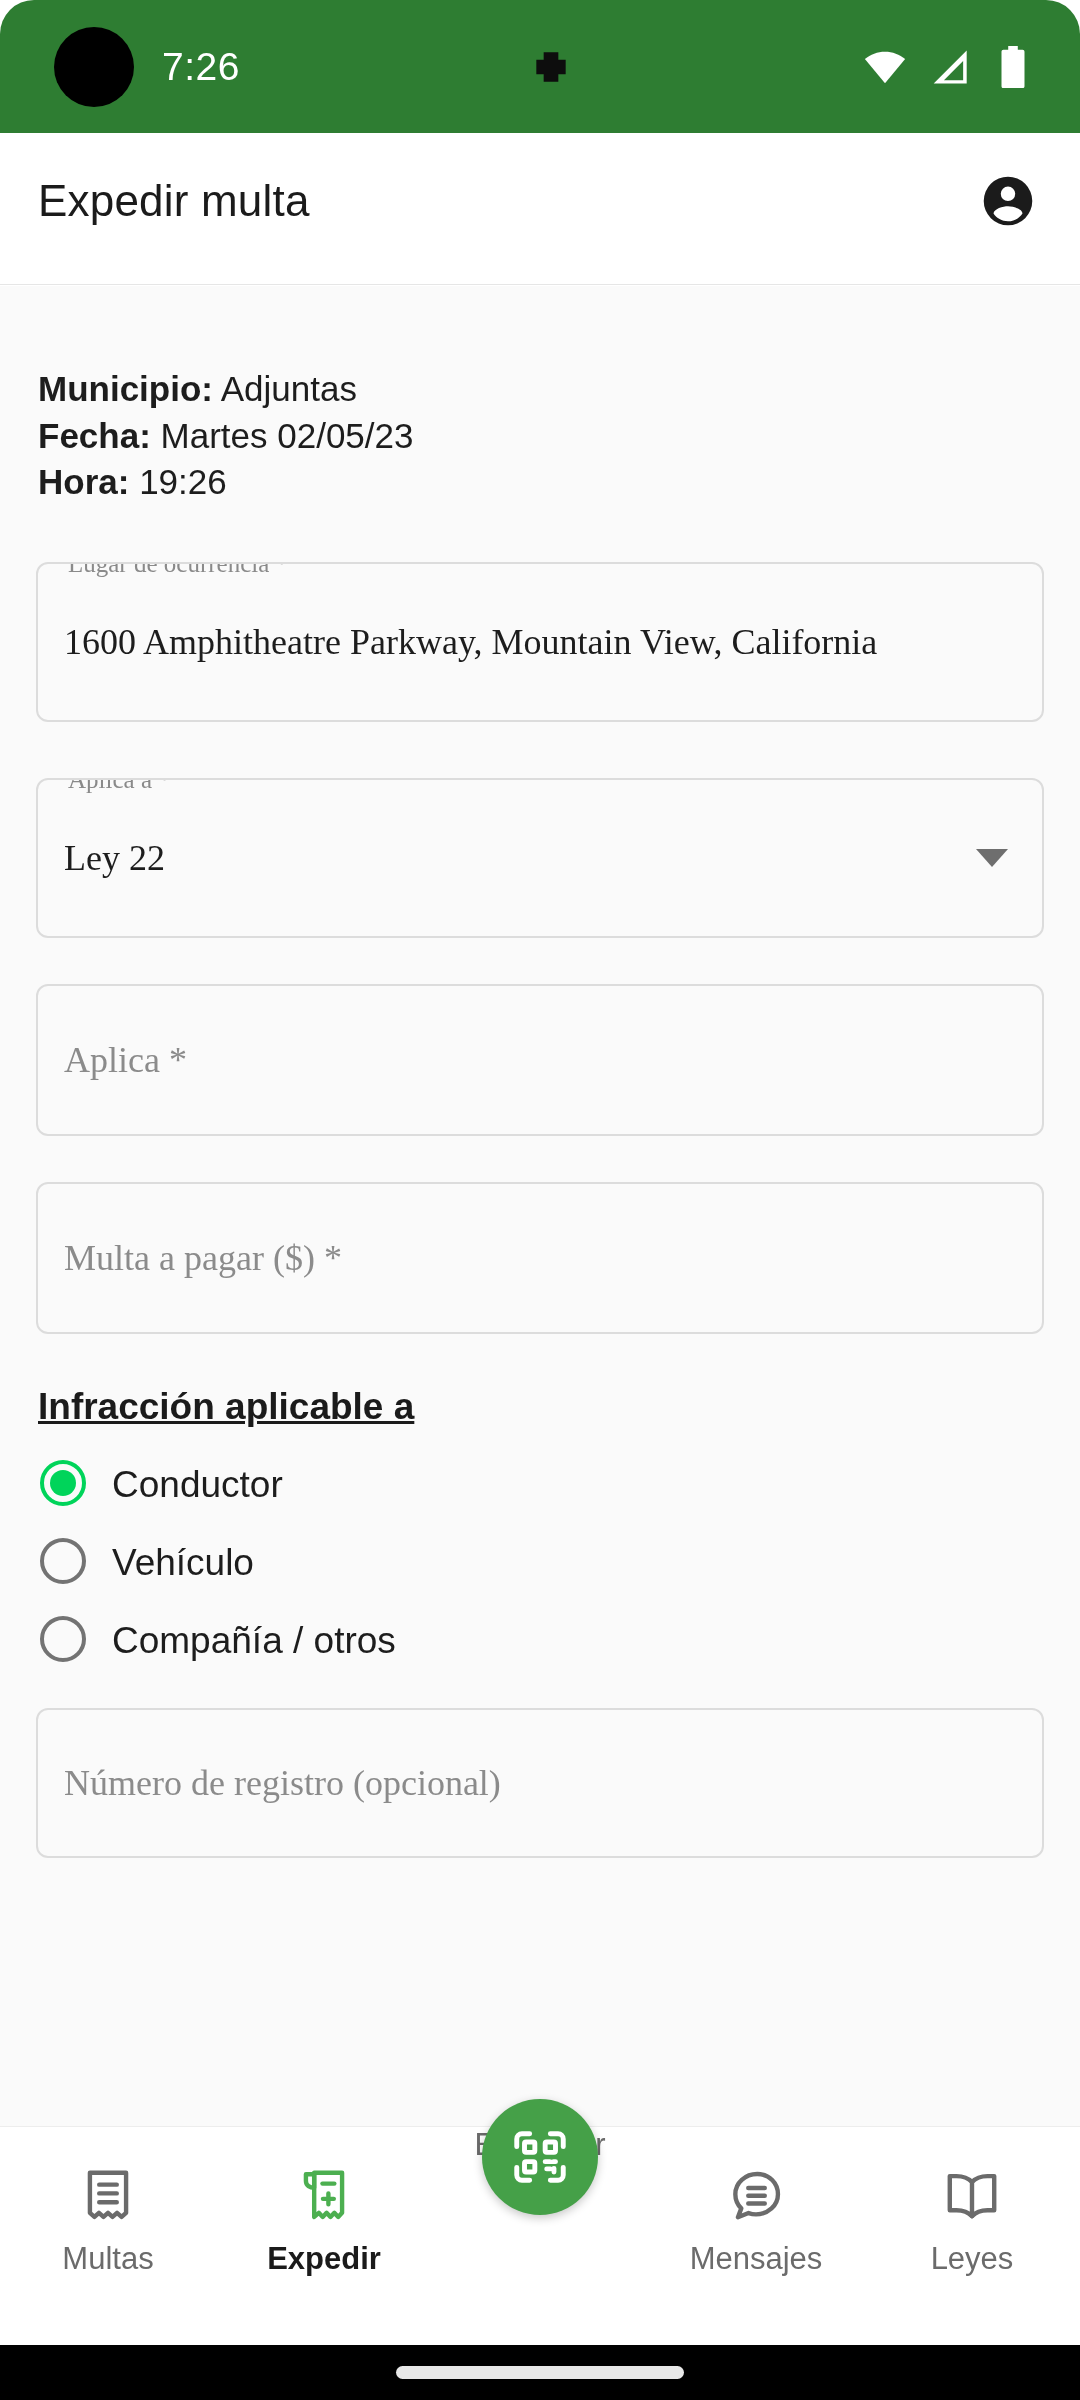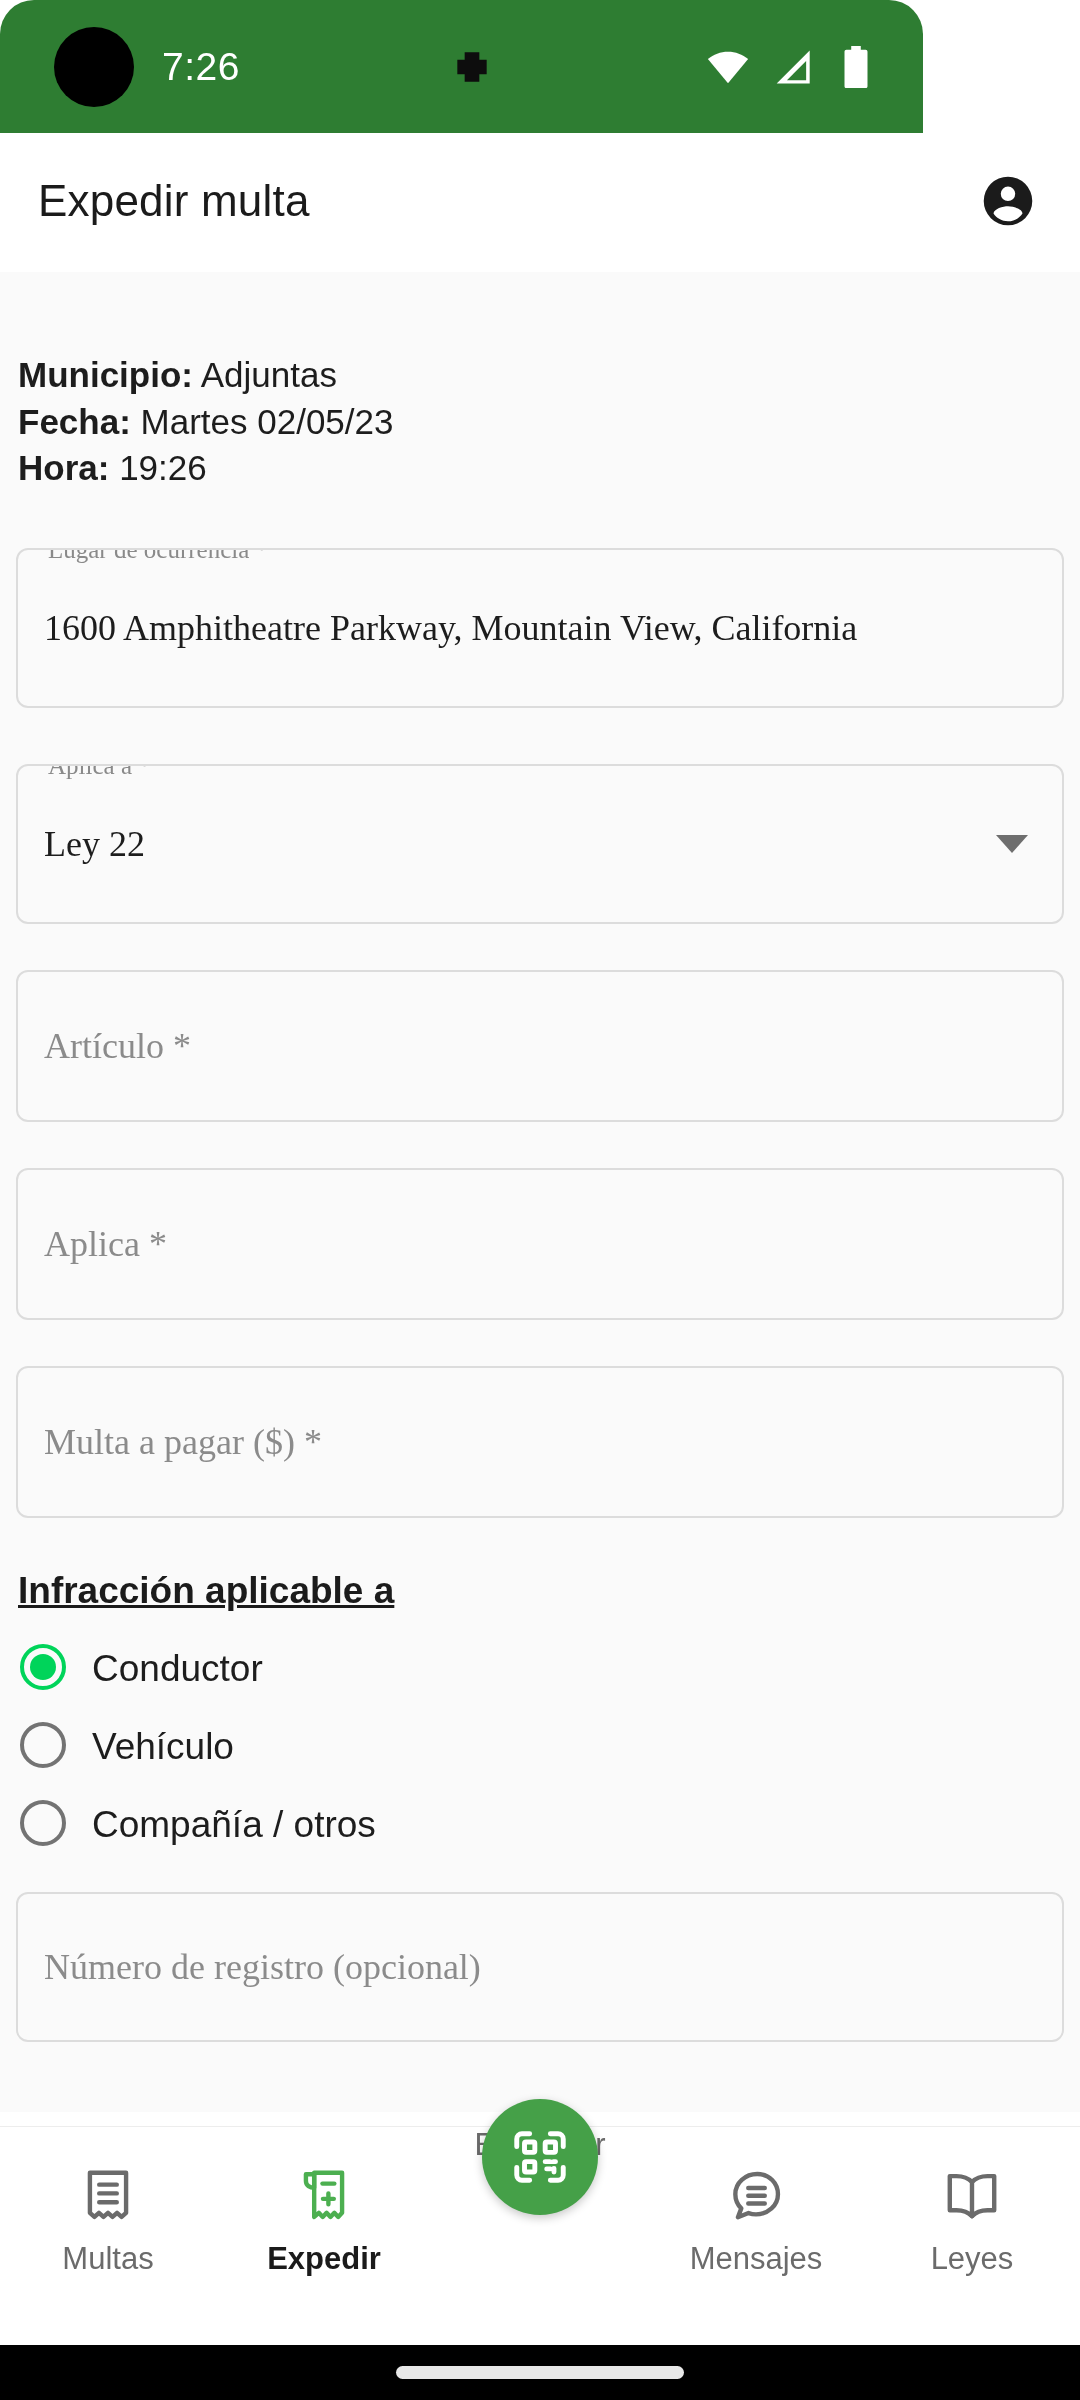--- a/index.html
+++ b/index.html
@@ -6,21 +6,21 @@
   html,body { width:1080px; height:2400px; }
   body {
     font-family: "Liberation Sans", sans-serif;
     background:#ffffff;
     overflow:hidden;
     position:relative;
   }
 
   
   .statusbar{
-    position:absolute; top:0; left:0; width:923px; height:133px;
+    position:absolute; top:0; left:0; width:1080px; height:133px;
     background:#2e7d32;
     display:flex; align-items:center;
     padding:0 36px;
     border-top-left-radius:34px; border-top-right-radius:34px;
     overflow:hidden;
   }
   .cam-cutout{
     width:80px; height:80px; border-radius:50%;
     background:#000; flex:0 0 auto; margin-left:18px;
   }
@@ -43,23 +43,23 @@
     padding:0 40px 15px 38px;
     border-bottom:1px solid #e6e6e6;
   }
   .appbar-title{
     font-size:44px; color:#1b1b1b; font-weight:400; letter-spacing:.2px;
   }
   .account-btn{ width:64px; height:64px; display:flex; align-items:center; justify-content:center; }
 
   
   .content{
-    position:absolute; top:272px; left:0; width:1080px; height:1840px;
+    position:absolute; top:286px; left:0; width:1080px; height:1840px;
     background:#fafafa;
-    padding:0 16px;
+    padding:0 36px;
     overflow:hidden;
   }
 
   .info{ padding-top:80px; }
   .info-line{
     font-size:35px; color:#1d1d1d; line-height:1.33;
     padding-left:2px; white-space:nowrap;
   }
   .info-line b{ font-weight:700; }
 
@@ -218,23 +218,20 @@
     <span class="legend">Lugar de ocurrencia *</span>
     <span class="value">1600 Amphitheatre Parkway, Mountain View, California</span>
   </div>
 
   <div class="field floating tall">
     <span class="legend">Aplica a *</span>
     <span class="value">Ley 22</span>
     <span class="caret"></span>
   </div>
 
-  <div class="field">
-    <span class="placeholder">Artículo *</span>
-  </div>
 
   <div class="field">
     <span class="placeholder">Aplica *</span>
   </div>
 
   <div class="field">
     <span class="placeholder">Multa a pagar ($) *</span>
   </div>
 
   <div class="group-title">Infracción aplicable a</div>

